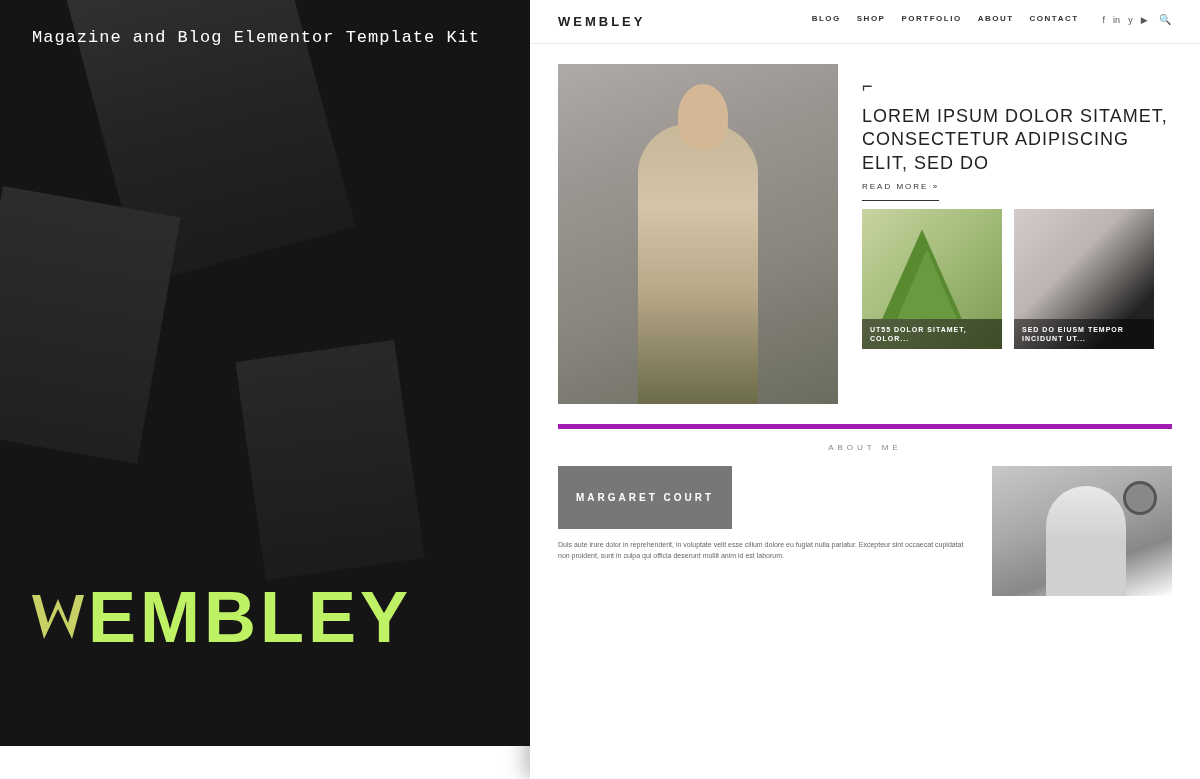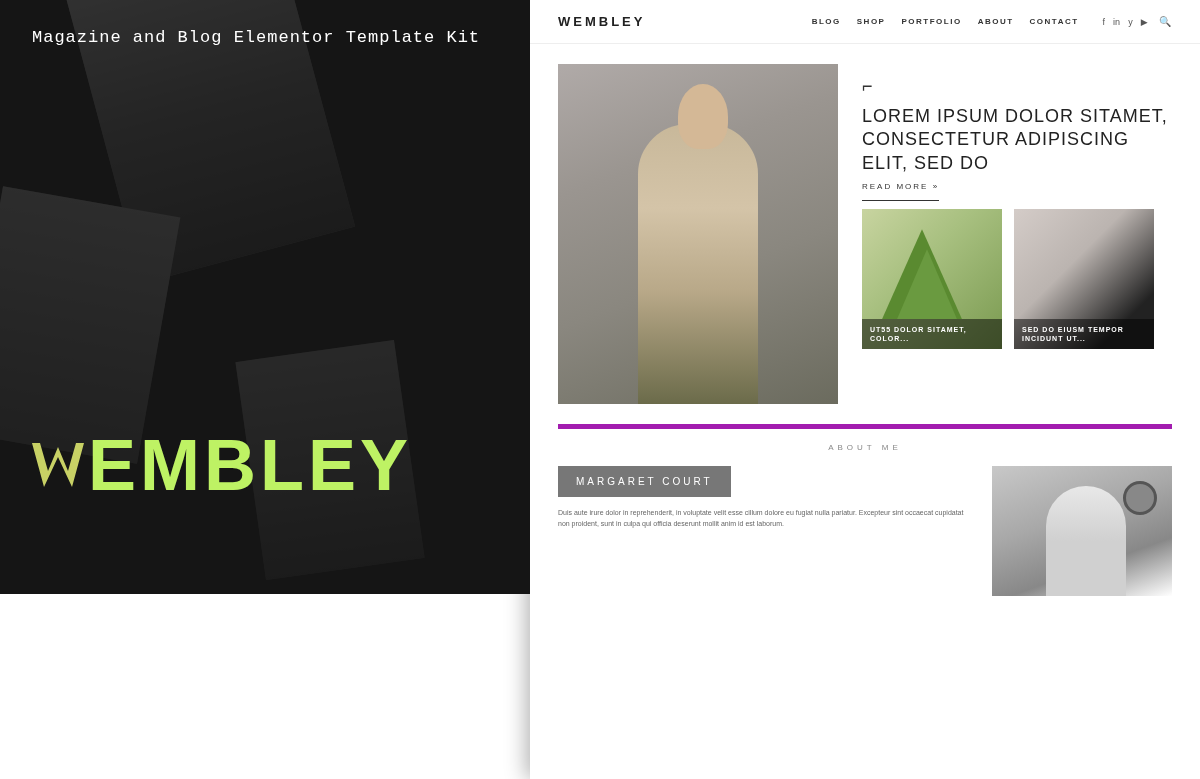--- a/index.html
+++ b/index.html
@@ -7,21 +7,21 @@
       width: 1200px;
       height: 779px;
       overflow: hidden;
       font-family: Arial, sans-serif;
       display: flex;
     }
 
     
     .left-panel {
       width: 530px;
-      height: 594px;
+      height: 746px;
       background: #1a1a1a;
       position: relative;
       overflow: hidden;
       flex-shrink: 0;
     }
 
     .left-panel-overlay {
       position: absolute;
       inset: 0;
       background: rgba(20, 20, 20, 0.75);
@@ -126,21 +126,21 @@
       background: #fff;
       overflow: hidden;
       box-shadow: -4px 0 20px rgba(0,0,0,0.3);
       display: flex;
       flex-direction: column;
     }
 
     
     .site-header {
       display: flex;
-      align-items: center;
+      align-items: flex-start;
       padding: 14px 28px;
       border-bottom: 1px solid #eee;
       background: #fff;
       flex-shrink: 0;
     }
 
     .site-logo {
       font-size: 13px;
       font-weight: 800;
       letter-spacing: 3px;
@@ -346,23 +346,23 @@
     }
 
     .about-left {
       flex: 1;
       position: relative;
     }
 
     .name-badge {
       background: #777;
       color: #fff;
-      padding: 10px 18px;
+      padding: 26px 18px;
       font-size: 10px;
-      font-weight: 400;
+      font-weight: 700;
       letter-spacing: 3px;
       text-transform: uppercase;
       display: inline-block;
       margin-bottom: 10px;
     }
 
     .about-bio {
       font-size: 7px;
       color: #666;
       line-height: 1.6;

